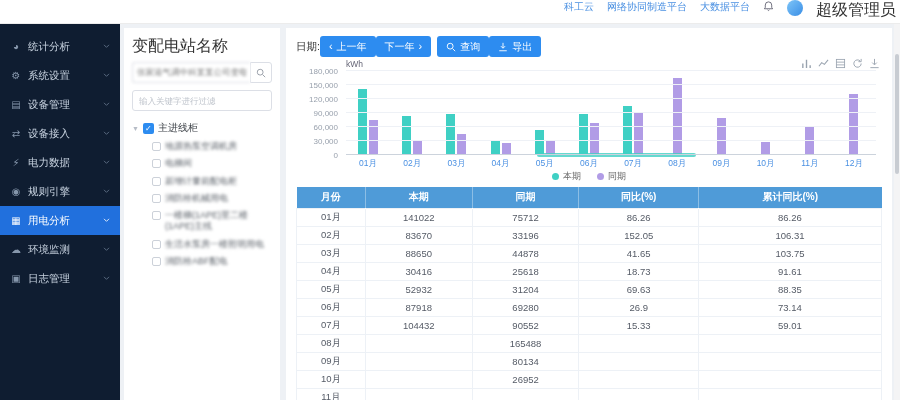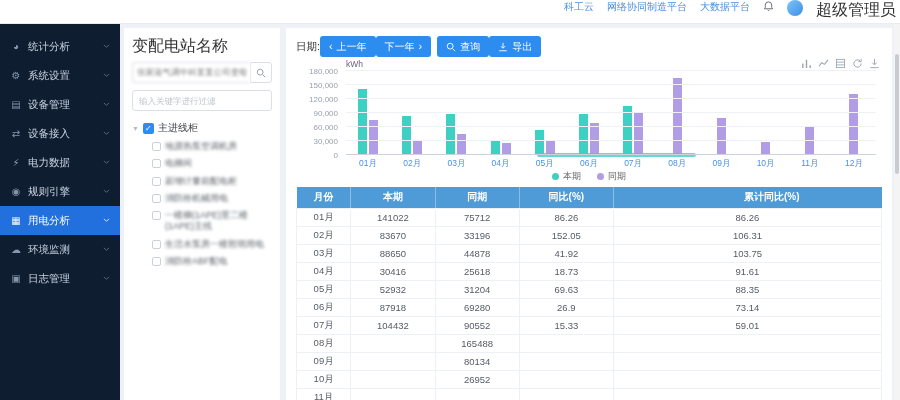--- a/index.html
+++ b/index.html
@@ -84,21 +84,21 @@
   .datazoom{position:absolute;left:36%;width:30%;bottom:-2px;height:4px;border-radius:2px;
             background:var(--series-current);opacity:.8;}
   .legend{position:absolute;left:0;right:0;bottom:0;display:flex;justify-content:center;gap:16px;align-items:center;}
   .legend-item{display:flex;align-items:center;gap:4px;font-size:9px;color:#666;cursor:pointer;}
   .dot{width:7px;height:7px;border-radius:50%;display:inline-block;}
 
   
   .data-table{width:100%;border-collapse:collapse;margin-top:4px;}
   .data-table th{background:var(--table-header);color:#fff;font-size:10px;font-weight:bold;height:21px;
                  border-right:1px solid rgba(255,255,255,.35);}
-  .data-table th:last-child{border-right:none;padding-left:48px;}
+  .data-table th:last-child{border-right:none;}
   .data-table td{height:18px;text-align:center;font-size:9.5px;color:#555b66;border:1px solid #edf1f6;}
 
   
   .scrollbar{position:absolute;right:0;top:24px;bottom:0;width:6px;background:#f4f4f5;z-index:11;}
   .scroll-thumb{position:absolute;left:1px;top:30px;width:4px;height:120px;background:#c8ccd2;border-radius:2px;}
 </style>
 </head>
 <body>
 
 <div class="topbar">
@@ -441,21 +441,21 @@
           <td>02月</td>
           <td>83670</td>
           <td>33196</td>
           <td>152.05</td>
           <td>106.31</td>
         </tr>
         <tr>
           <td>03月</td>
           <td>88650</td>
           <td>44878</td>
-          <td>41.92</td>
+          <td>41.65</td>
           <td>103.75</td>
         </tr>
         <tr>
           <td>04月</td>
           <td>30416</td>
           <td>25618</td>
           <td>18.73</td>
           <td>91.61</td>
         </tr>
         <tr>

